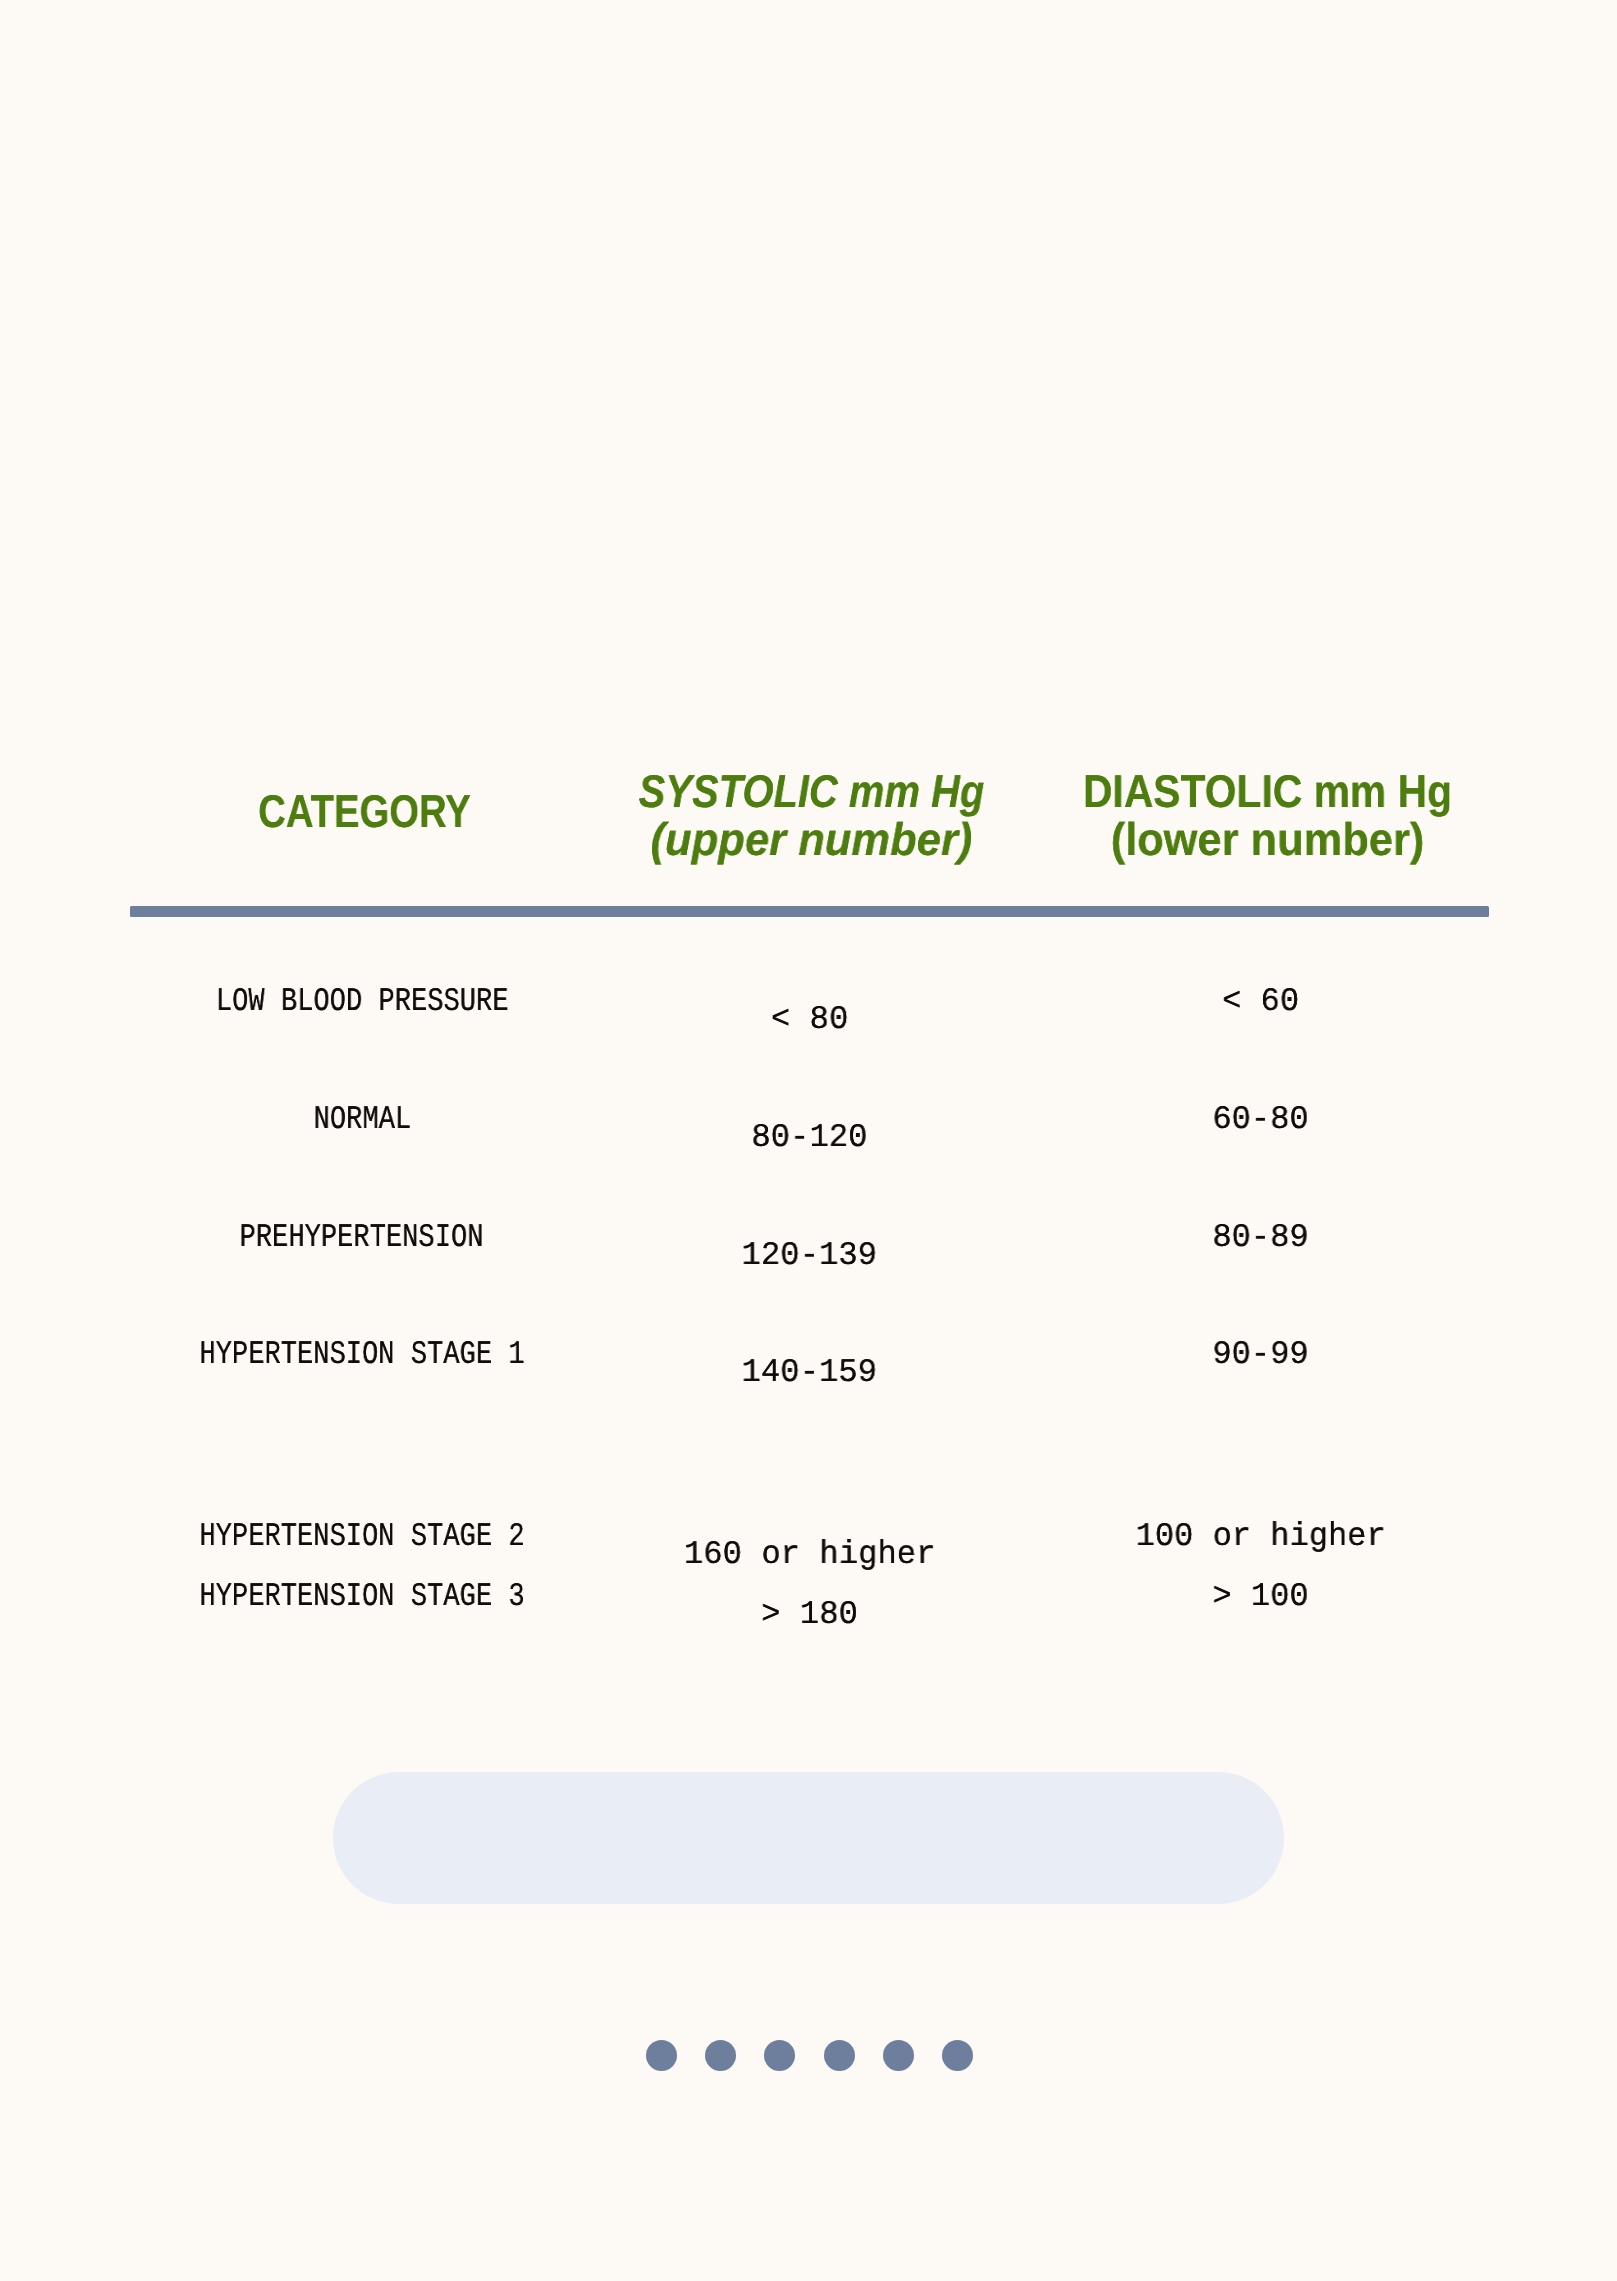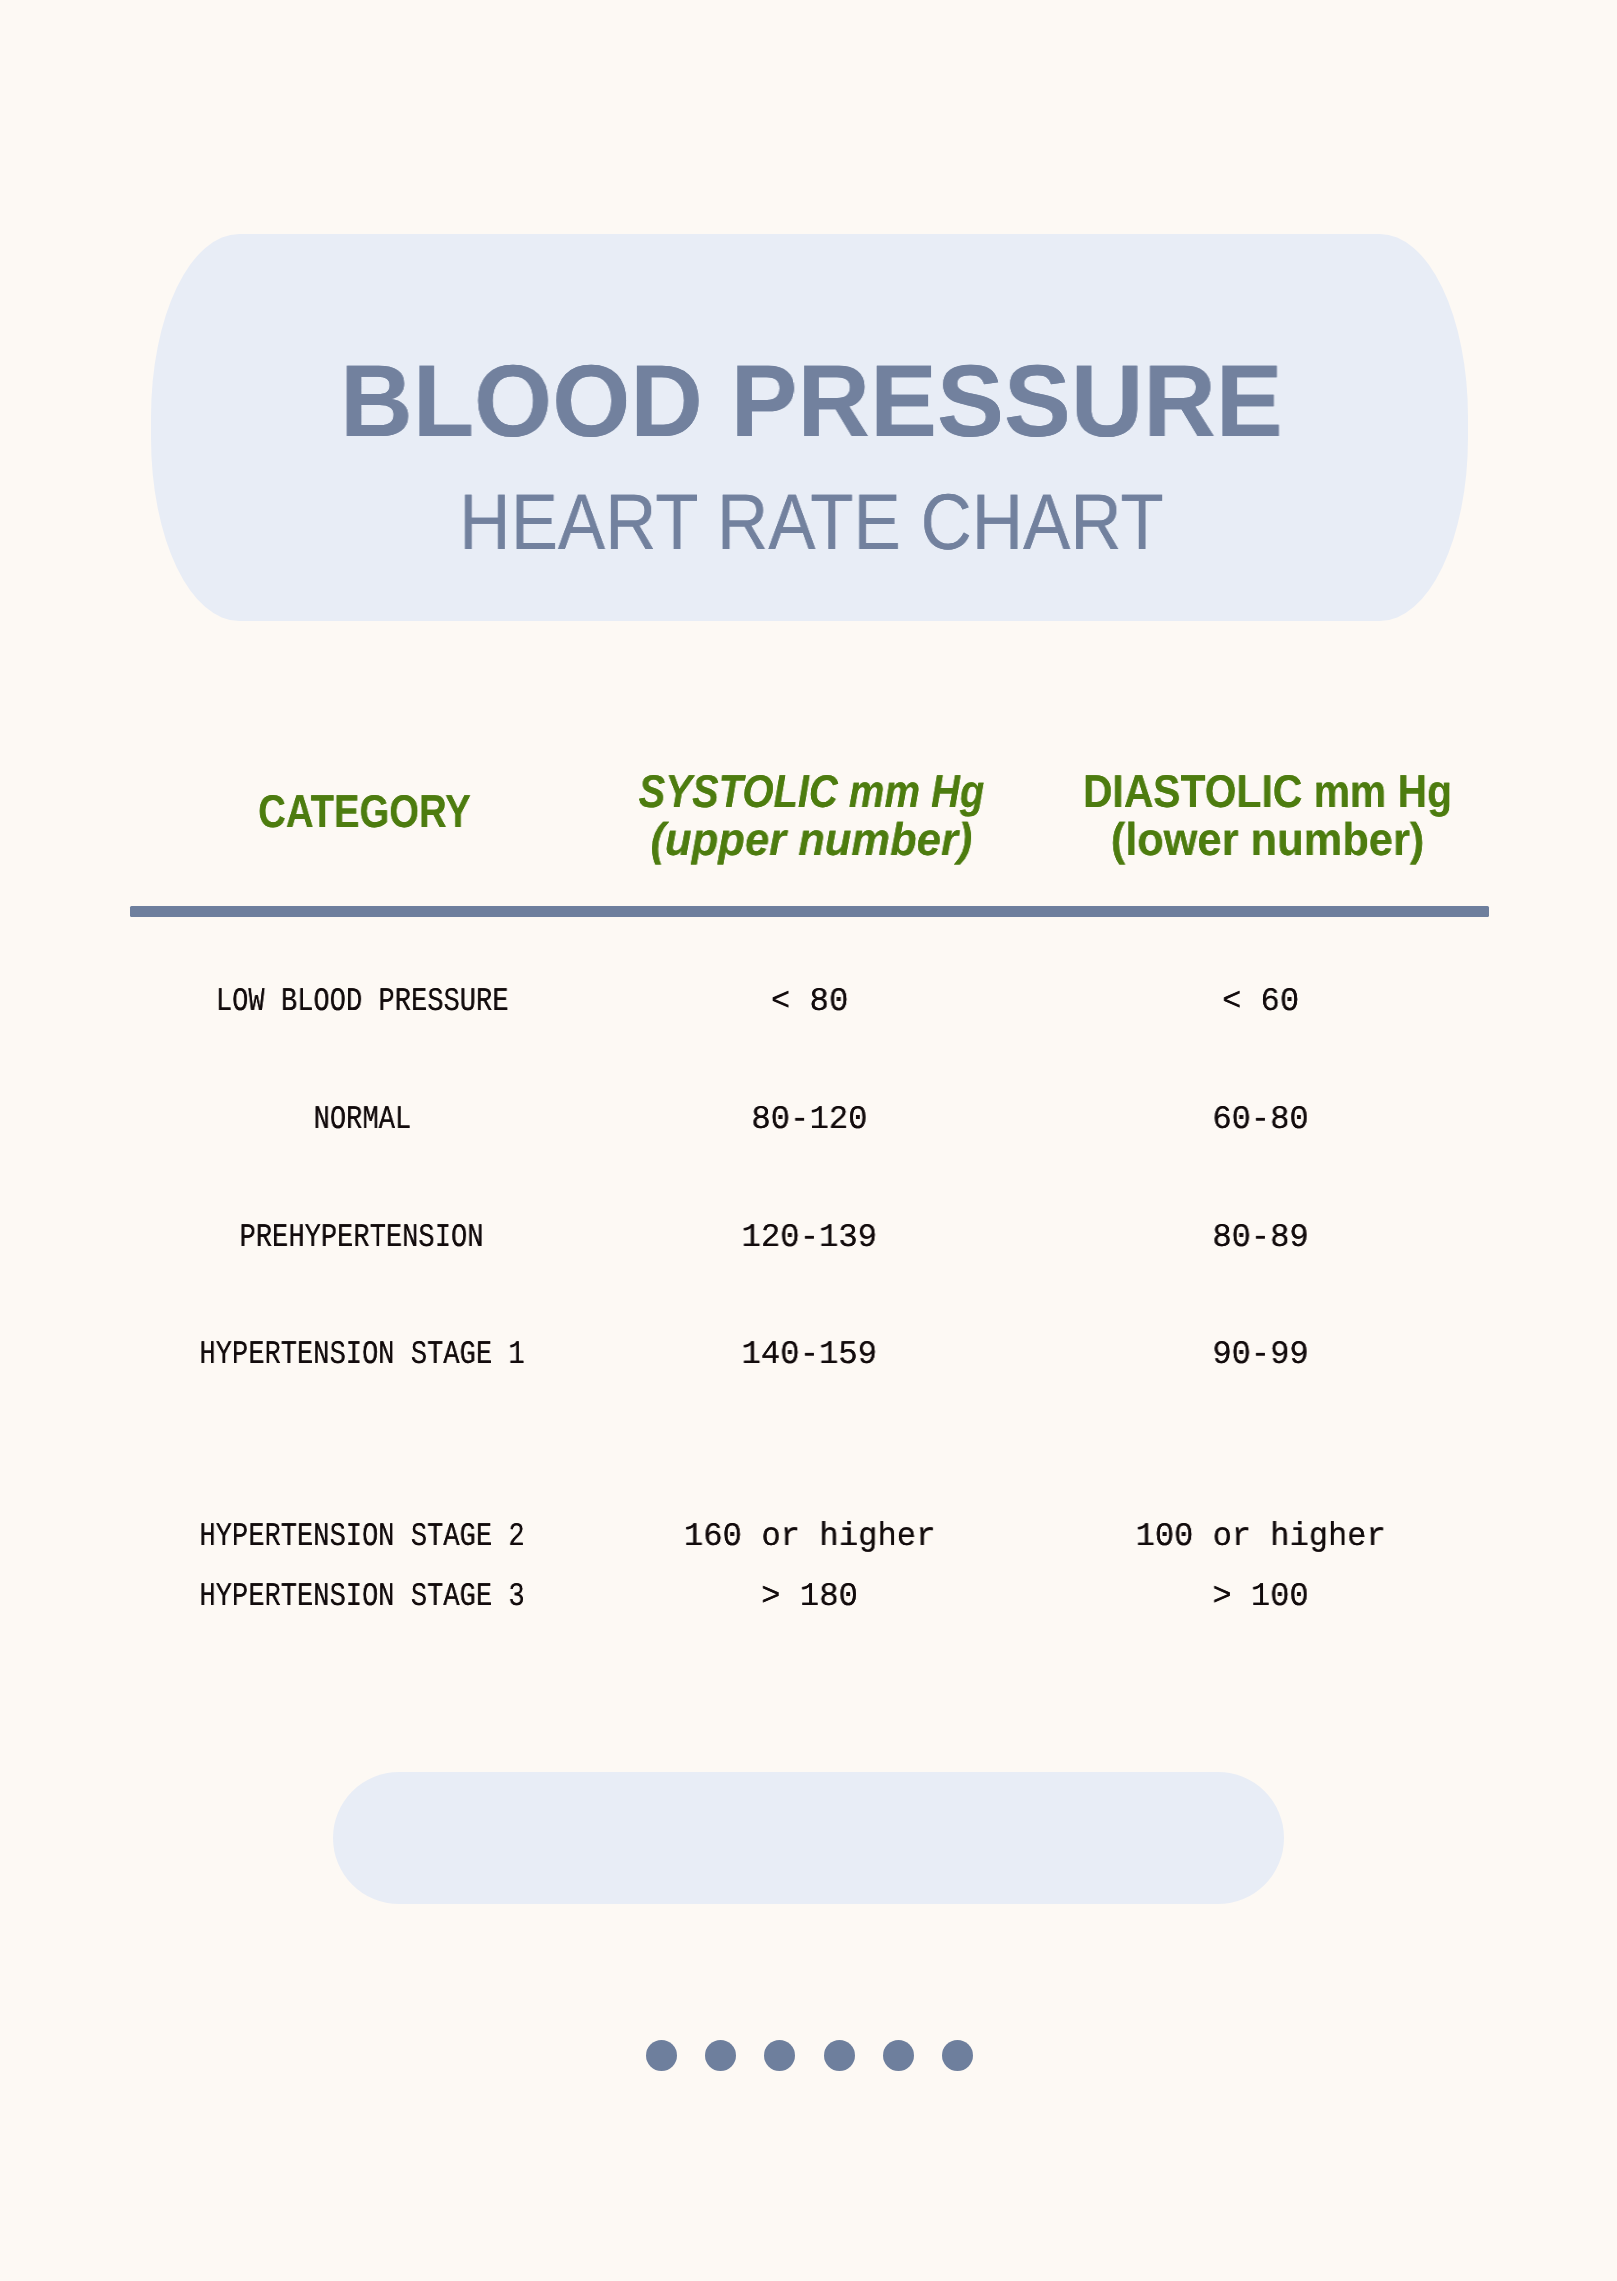--- a/index.html
+++ b/index.html
@@ -85,21 +85,21 @@
     text-align:center;
     color:#120B0C;
     font-size:33px;
     line-height:33px;
     white-space:nowrap;
     text-shadow:0 0 0.3px currentColor;
     font-family:Liberation Mono, monospace;
   }
   .cell > span { display:inline-block; transform-origin:50% 50%; will-change:transform; }
   .c1 { left:20.5px;   }
-  .c2 { left:468px;  }
+  .c2 { left:468px;margin-top:18px;  }
   .c3 { left:919px;  }
   .c1 > span { transform:scaleX(0.821); }
   .c2 > span { transform:scaleX(0.977); }
   .c3 > span { transform:scaleX(0.971); }
   .r0 { top:985px; }
   .r1 { top:1103px; }
   .r2 { top:1221px; }
   .r3 { top:1338px; }
   .r4 { top:1520px; }
   .r5 { top:1580px; }
@@ -122,24 +122,20 @@
   .d2 { left:764px; }
   .d3 { left:824px; }
   .d4 { left:883px; }
   .d5 { left:942px; }
 </style>
 </head>
 <body>
 
 <div class="page">
 
-  <div class="banner">
-    <div class="banner-title">BLOOD PRESSURE</div>
-    <div class="banner-sub">HEART RATE CHART</div>
-  </div>
 
   <div class="thead">
     <div class="th th-1">
       <div class="l1">CATEGORY</div>
     </div>
     <div class="th th-2">
       <div class="l1">SYSTOLIC mm Hg</div>
       <div class="l2">(upper number)</div>
     </div>
     <div class="th th-3">

